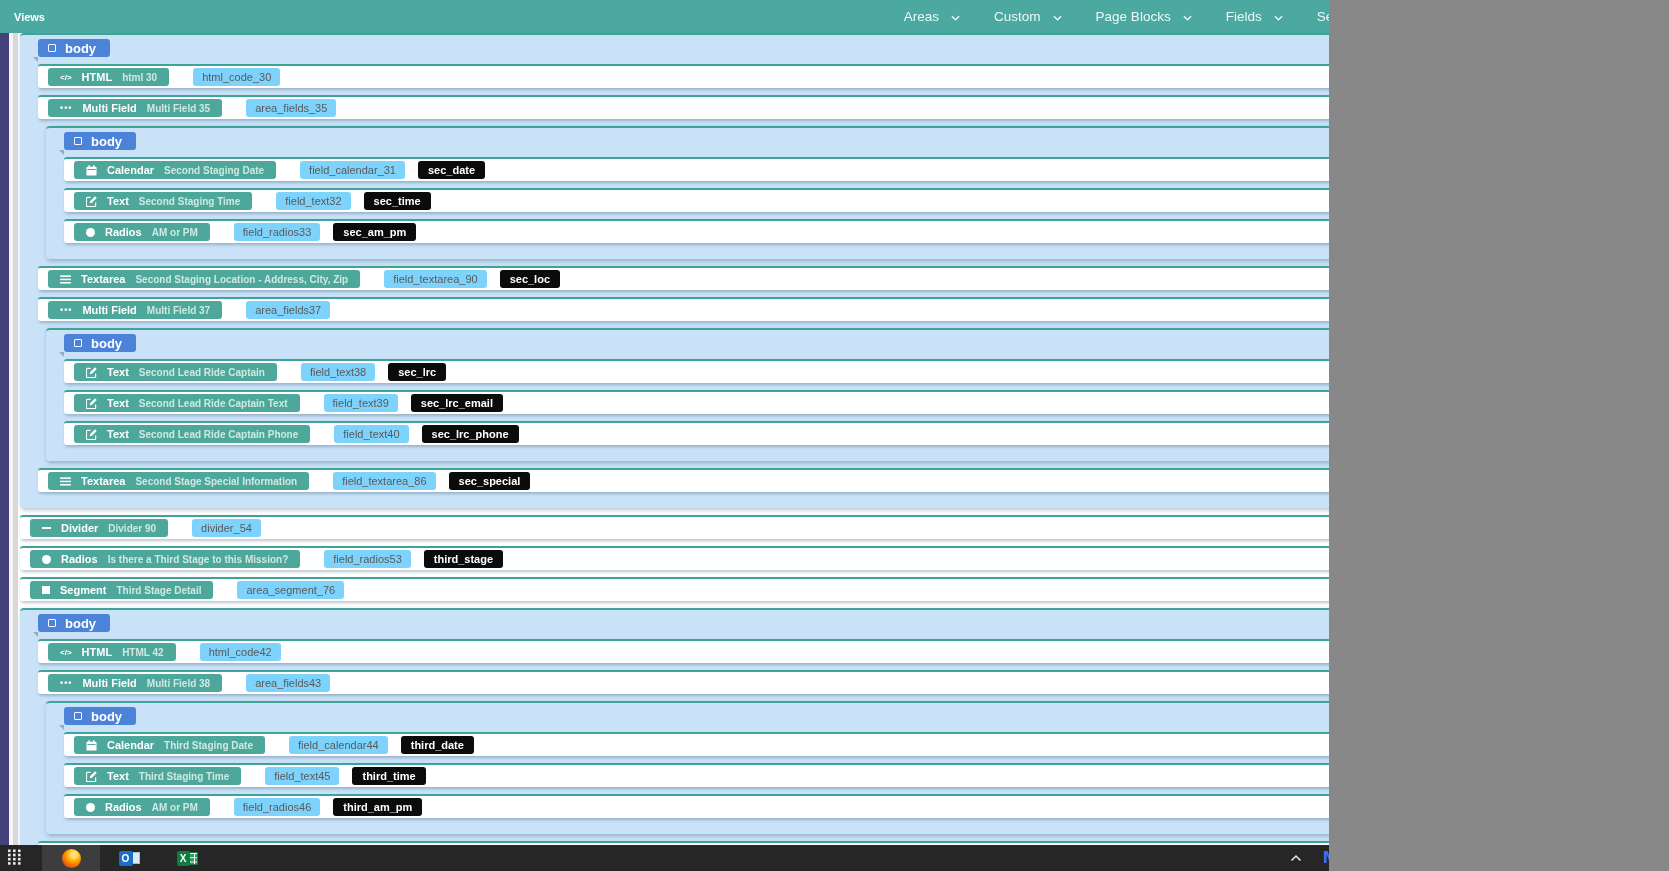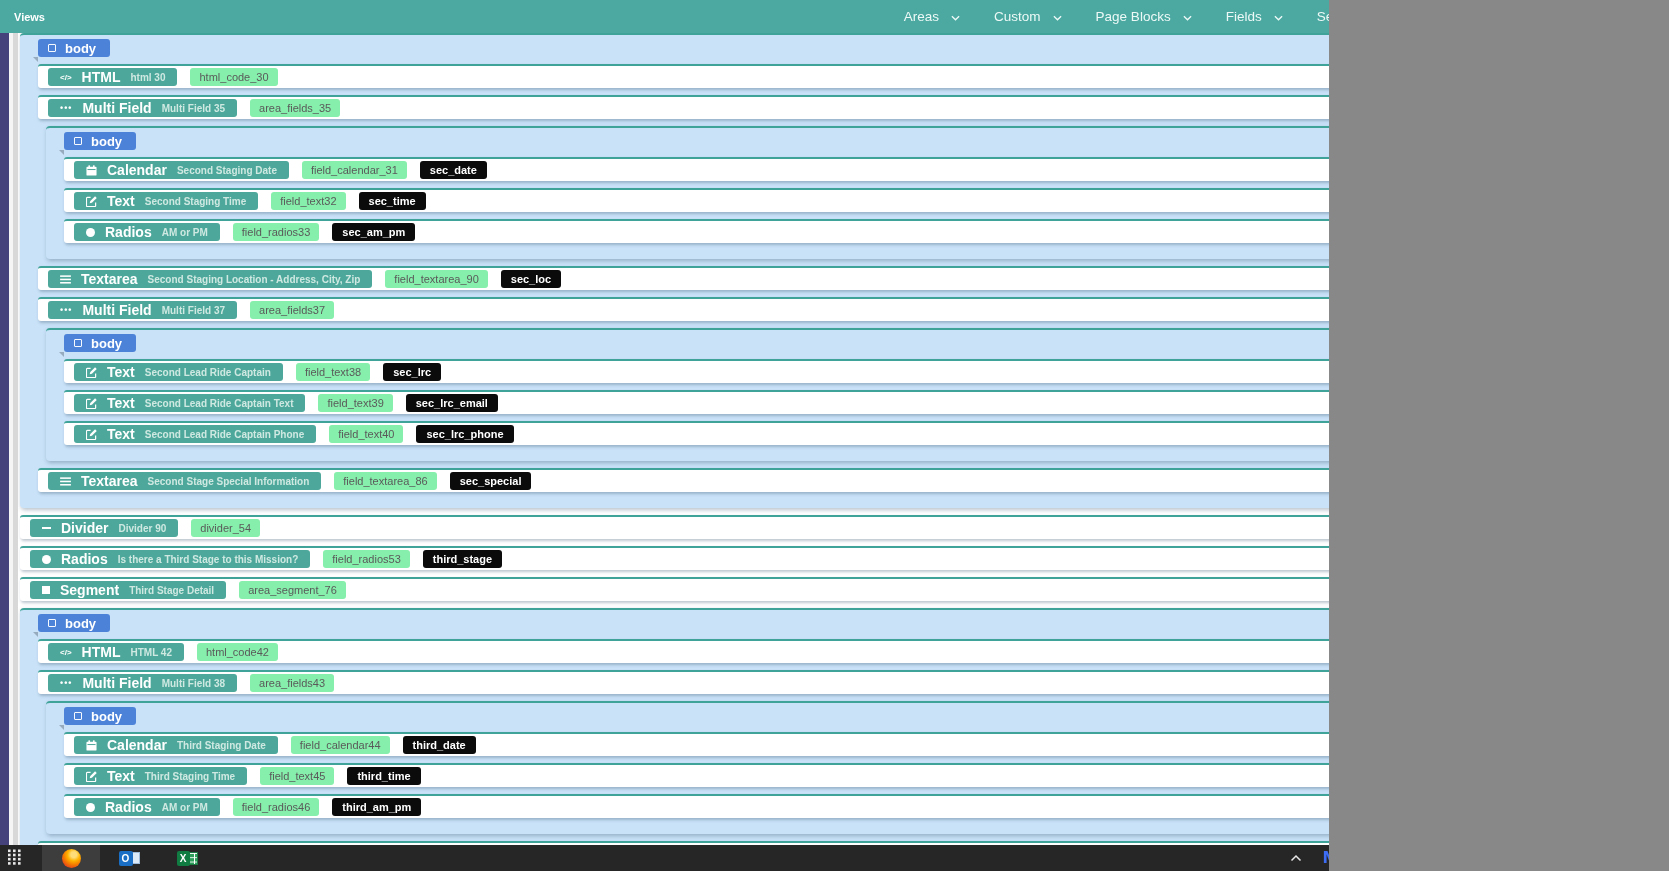--- a/index.html
+++ b/index.html
@@ -40,30 +40,30 @@
   .row {
     background: #fff; border-top: 2px solid #40A39A; border-radius: 3px;
     height: 24px; display: flex; align-items: center; padding-left: 10px;
     box-shadow: 1px 2px 3px rgba(40,70,95,.3); margin-top: 7px; cursor: pointer;
   }
   .content > .row { margin-left: 2px; justify-content: flex-end; }
   .type-pill {
     display: inline-flex; align-items: center; gap: 10px; height: 18px;
     background: #4DA89B; border-radius: 3px; padding: 0 12px; flex-shrink: 0;
   }
-  .type-pill .tname { color: #fff; font-size: 14px; font-weight: bold; }
+  .type-pill .tname { color: #fff; font-size: 11px; font-weight: bold; }
   .type-pill .tlabel { color: #CFE9E2; font-size: 10px; font-weight: bold; }
   .ticon { display: inline-flex; align-items: center; color: #fff; }
   .tglyph { font-size: 8px; font-weight: bold; color: #fff; }
   .dot { width: 9px; height: 9px; border-radius: 50%; background: #fff; display: inline-block; }
   .minus { width: 9px; height: 2.5px; background: #fff; display: inline-block; }
   .sqfill { width: 8px; height: 8px; background: #fff; display: inline-block; }
   .code-pill {
-    margin-left: 13px; height: 18px; display: inline-flex; align-items: center;
-    background: #86efac; color: #5a5a5a; border-radius: 3px; padding: 0 9px; font-size: 11px;
+    margin-left: 24px; height: 18px; display: inline-flex; align-items: center;
+    background: #7dd3fc; color: #5a5a5a; border-radius: 3px; padding: 0 9px; font-size: 11px;
   }
   .slug-pill {
     margin-left: 13px; height: 18px; display: inline-flex; align-items: center;
     background: #0B0B0B; color: #fff; font-weight: bold; border-radius: 3px; padding: 0 10px; font-size: 11px;
   }
   .gear { margin-left: auto; margin-right: 14px; display: inline-flex; cursor: pointer; }
   .body-pill {
     position: relative; display: inline-flex; align-items: center; gap: 9px;
     height: 18px; background: #4C82D8; border-radius: 3px; padding: 0 14px 0 10px;
     margin-top: 4px; cursor: pointer;

